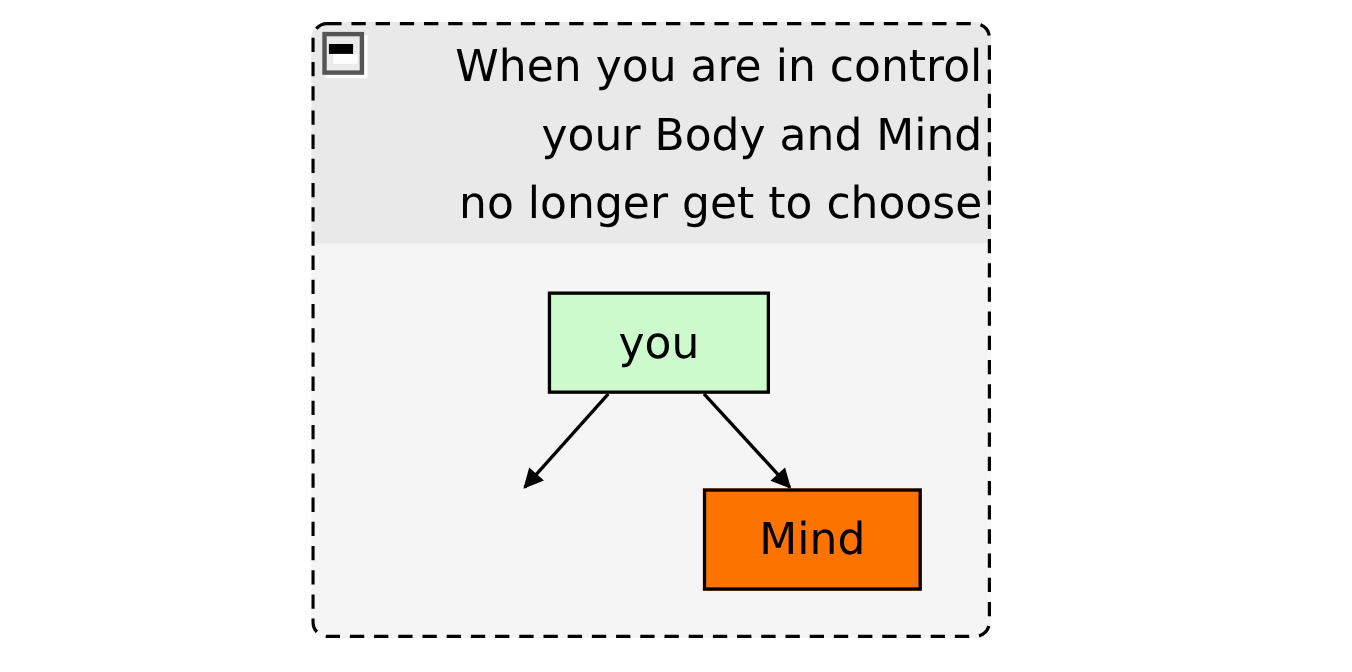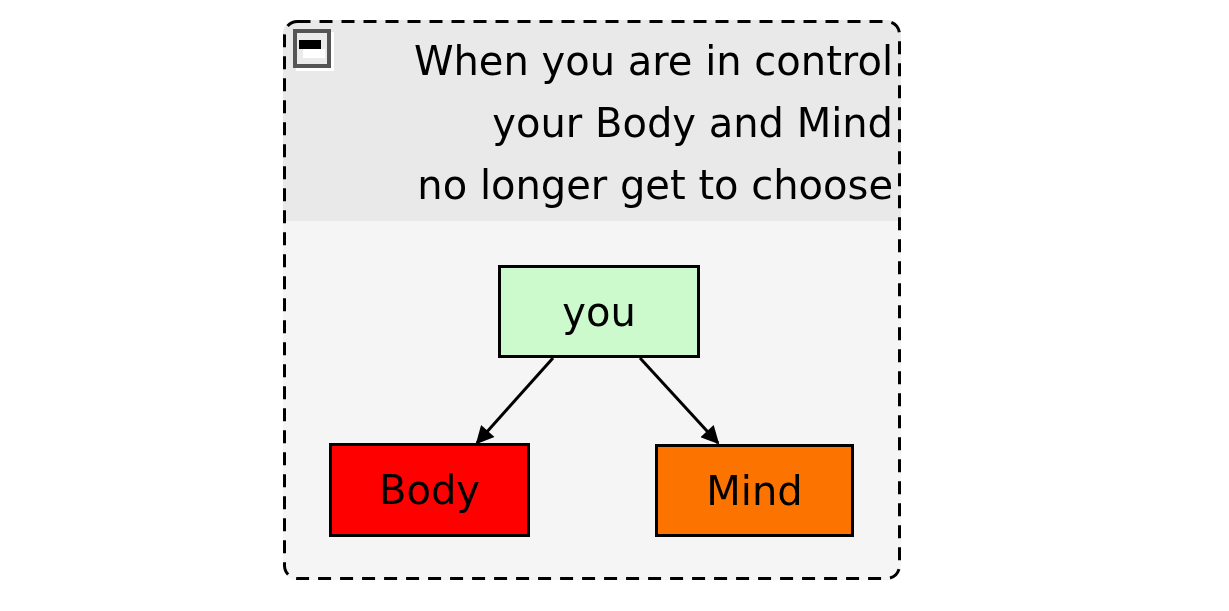--- a/index.html
+++ b/index.html
@@ -71,21 +71,21 @@
     box-sizing: border-box;
     border: 3px solid #000000;
     display: flex;
     align-items: center;
     justify-content: center;
     font-size: 40px;
     color: #000000;
   }
   .node-you  { left: 215px; top: 245px; width: 202px; height: 93px; }
   .node-body { left:  46px; top: 423px; width: 201px; height: 94px; }
-  .node-mind { left: 372px; top: 424px; width: 199px; height: 93px; }
+  .node-mind { left: 356px; top: 424px; width: 199px; height: 93px; }
   .overlay {
     position: absolute;
     left: 283px;
     top: 20px;
     width: 618px;
     height: 560px;
     pointer-events: none;
   }
 </style>
 </head>
@@ -101,23 +101,20 @@
       </button>
       <div class="frame-title">When you are in control
 your Body and Mind
 no longer get to choose</div>
     </div>
 
     <div class="node node-you" style="background: rgb(204, 250, 204);">
       <span>you</span>
     </div>
 
-    <div class="node node-body" style="background: rgb(255, 0, 0);">
-      <span>Body</span>
-    </div>
 
     <div class="node node-mind" style="background: rgb(253, 115, 0);">
       <span>Mind</span>
     </div>
 
   </div>
 
   <svg class="overlay" width="618" height="560" viewBox="0 0 618 560">
     <defs>
       <marker id="arrowhead" markerUnits="userSpaceOnUse" viewBox="0 0 10 10" markerWidth="24" markerHeight="18" refX="9" refY="5" orient="auto">

